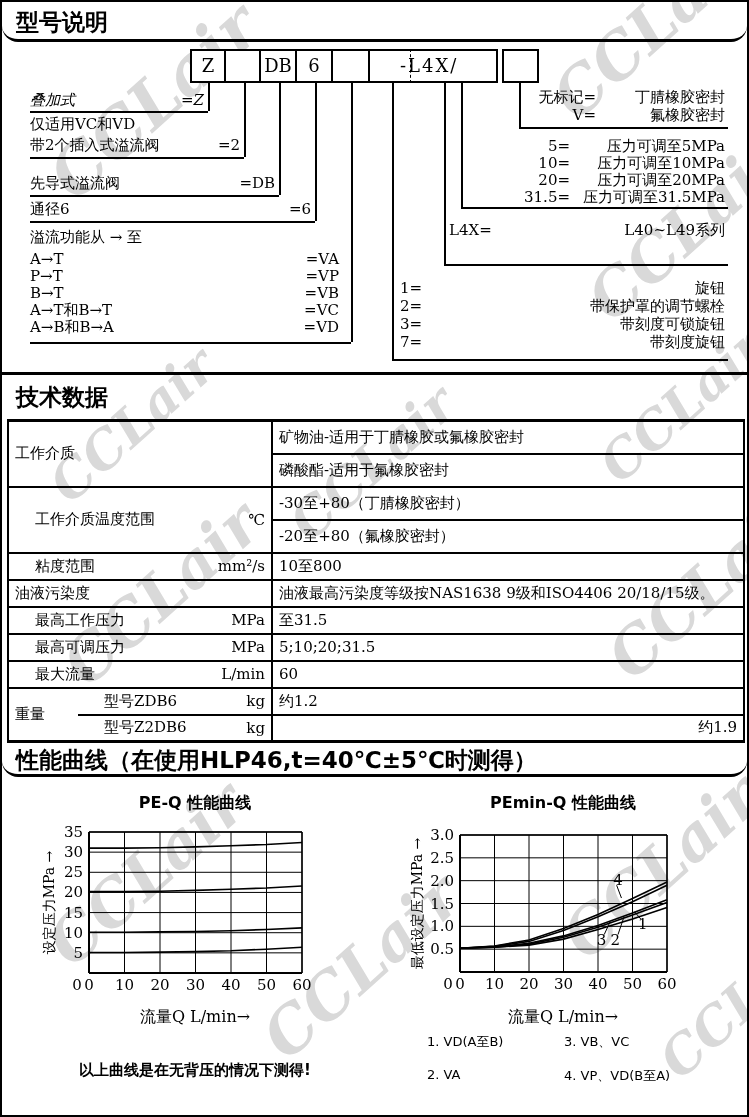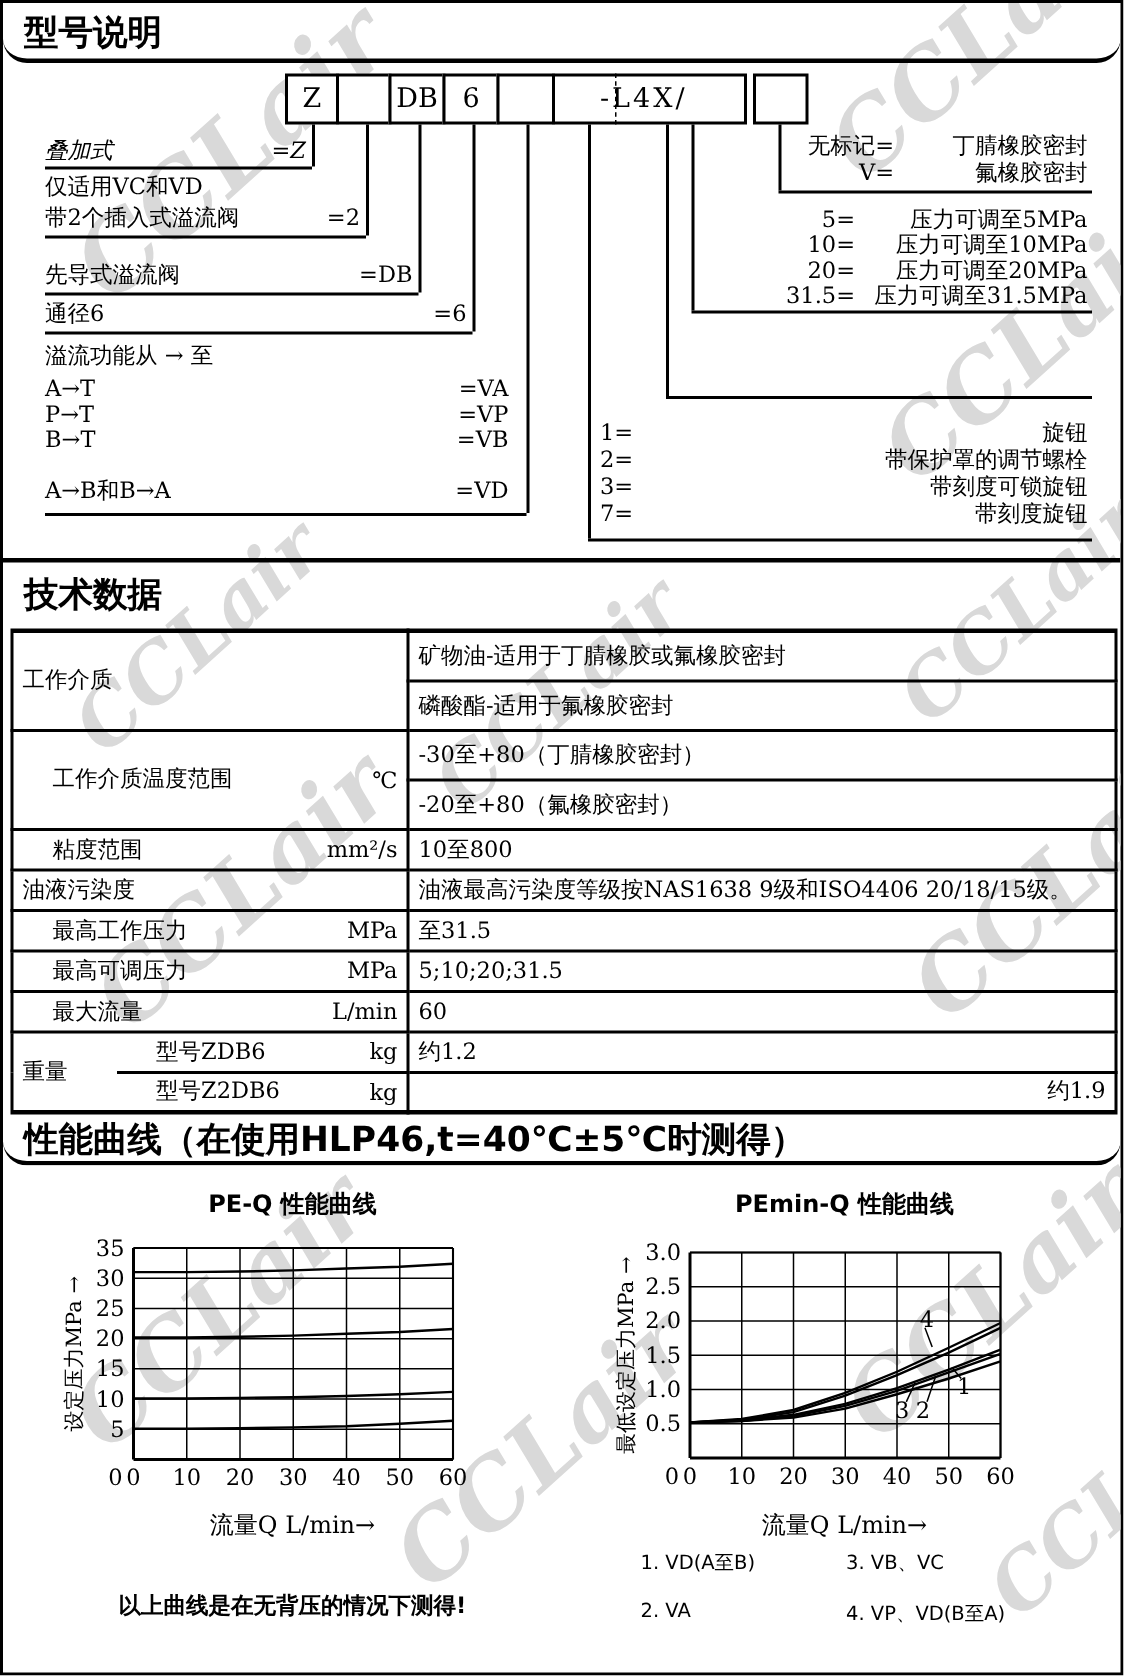--- a/index.html
+++ b/index.html
@@ -127,20 +127,24 @@
         <span class="v">=VA</span>
       </div>
       <div class="drow" style="left:28px;top:226px;width:309px;">
         <span class="k">P→T</span>
         <span class="v">=VP</span>
       </div>
       <div class="drow" style="left:28px;top:243px;width:309px;">
         <span class="k">B→T</span>
         <span class="v">=VB</span>
       </div>
+      <div class="drow" style="left:28px;top:260px;width:309px;">
+        <span class="k">A→T和B→T</span>
+        <span class="v">=VC</span>
+      </div>
       <div class="drow" style="left:28px;top:277px;width:309px;">
         <span class="k">A→B和B→A</span>
         <span class="v">=VD</span>
       </div>
 
       <div class="drow" style="left:522px;top:47px;width:201px;">
         <span class="kr" style="width:72px;">无标记=</span>
         <span class="v">丁腈橡胶密封</span>
       </div>
       <div class="drow" style="left:522px;top:65px;width:201px;">
@@ -158,20 +162,24 @@
       </div>
       <div class="drow" style="left:500px;top:130px;width:223px;">
         <span class="kr" style="width:68px;">20=</span>
         <span class="v">压力可调至20MPa</span>
       </div>
       <div class="drow" style="left:500px;top:147px;width:223px;">
         <span class="kr" style="width:68px;">31.5=</span>
         <span class="v">压力可调至31.5MPa</span>
       </div>
 
+      <div class="drow" style="left:447px;top:180px;width:276px;">
+        <span class="k">L4X=</span>
+        <span class="v">L40~L49系列</span>
+      </div>
 
       <div class="drow" style="left:398px;top:238px;width:325px;">
         <span class="k">1=</span>
         <span class="v">旋钮</span>
       </div>
       <div class="drow" style="left:398px;top:256px;width:325px;">
         <span class="k">2=</span>
         <span class="v">带保护罩的调节螺栓</span>
       </div>
       <div class="drow" style="left:398px;top:274px;width:325px;">

